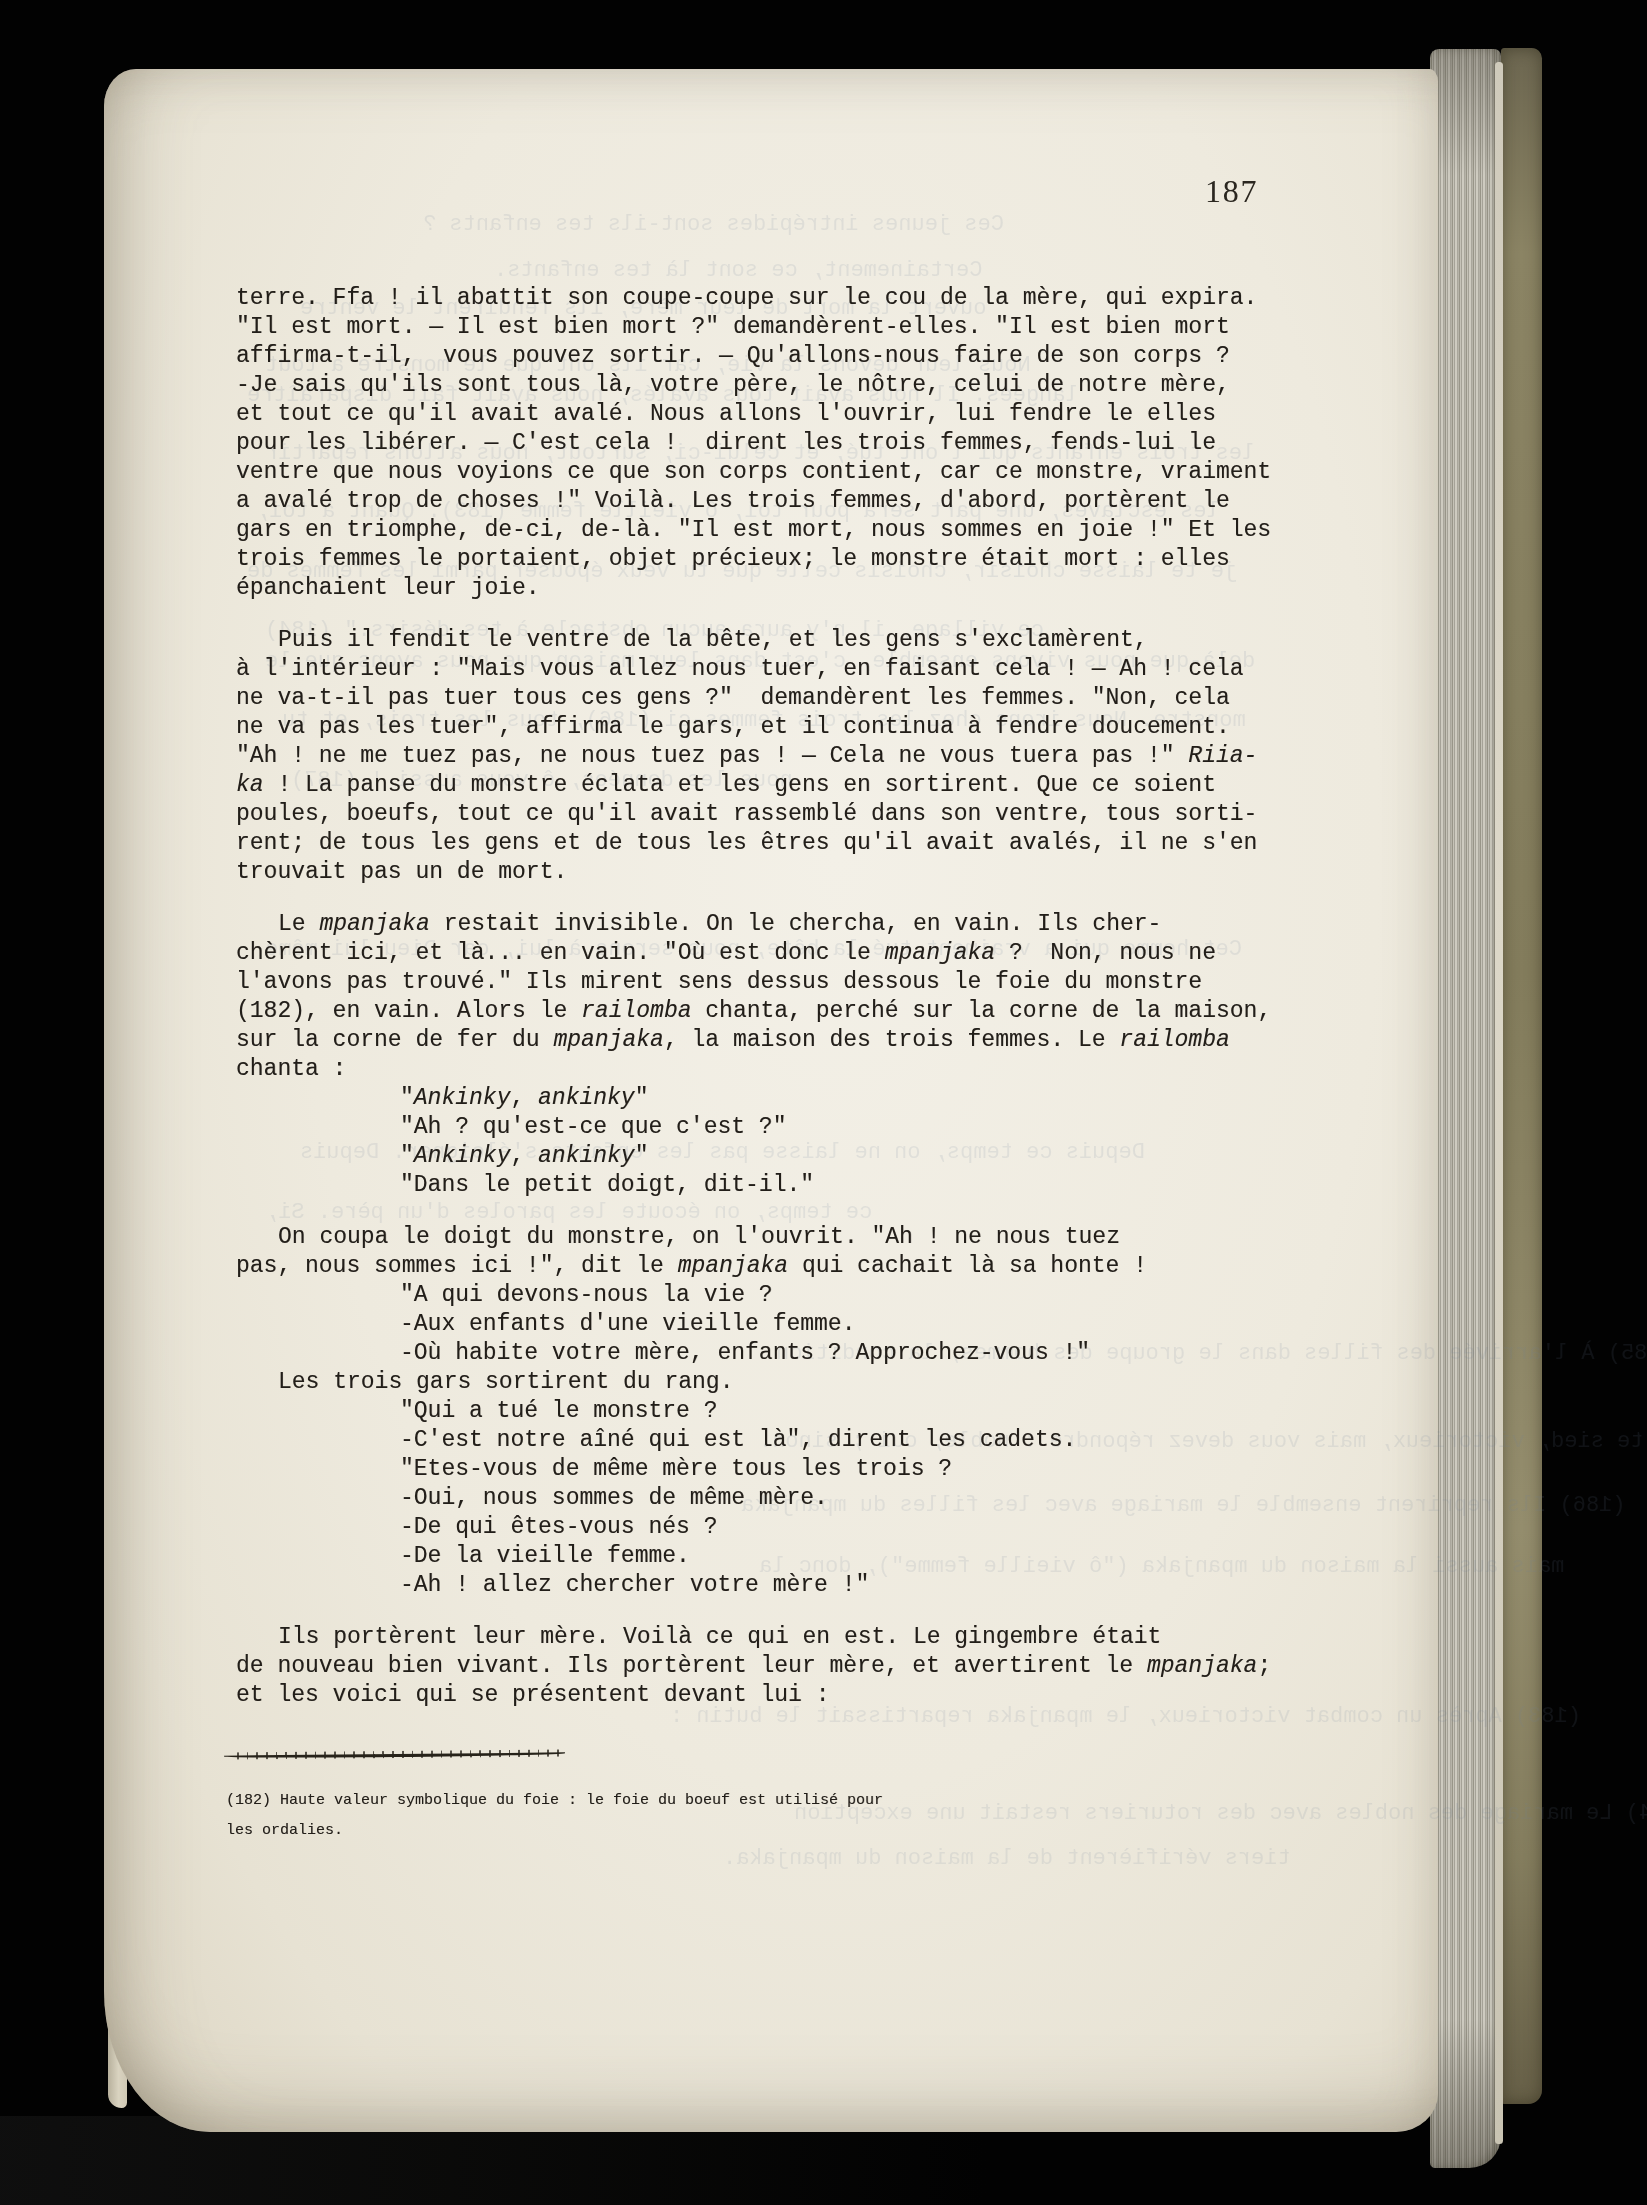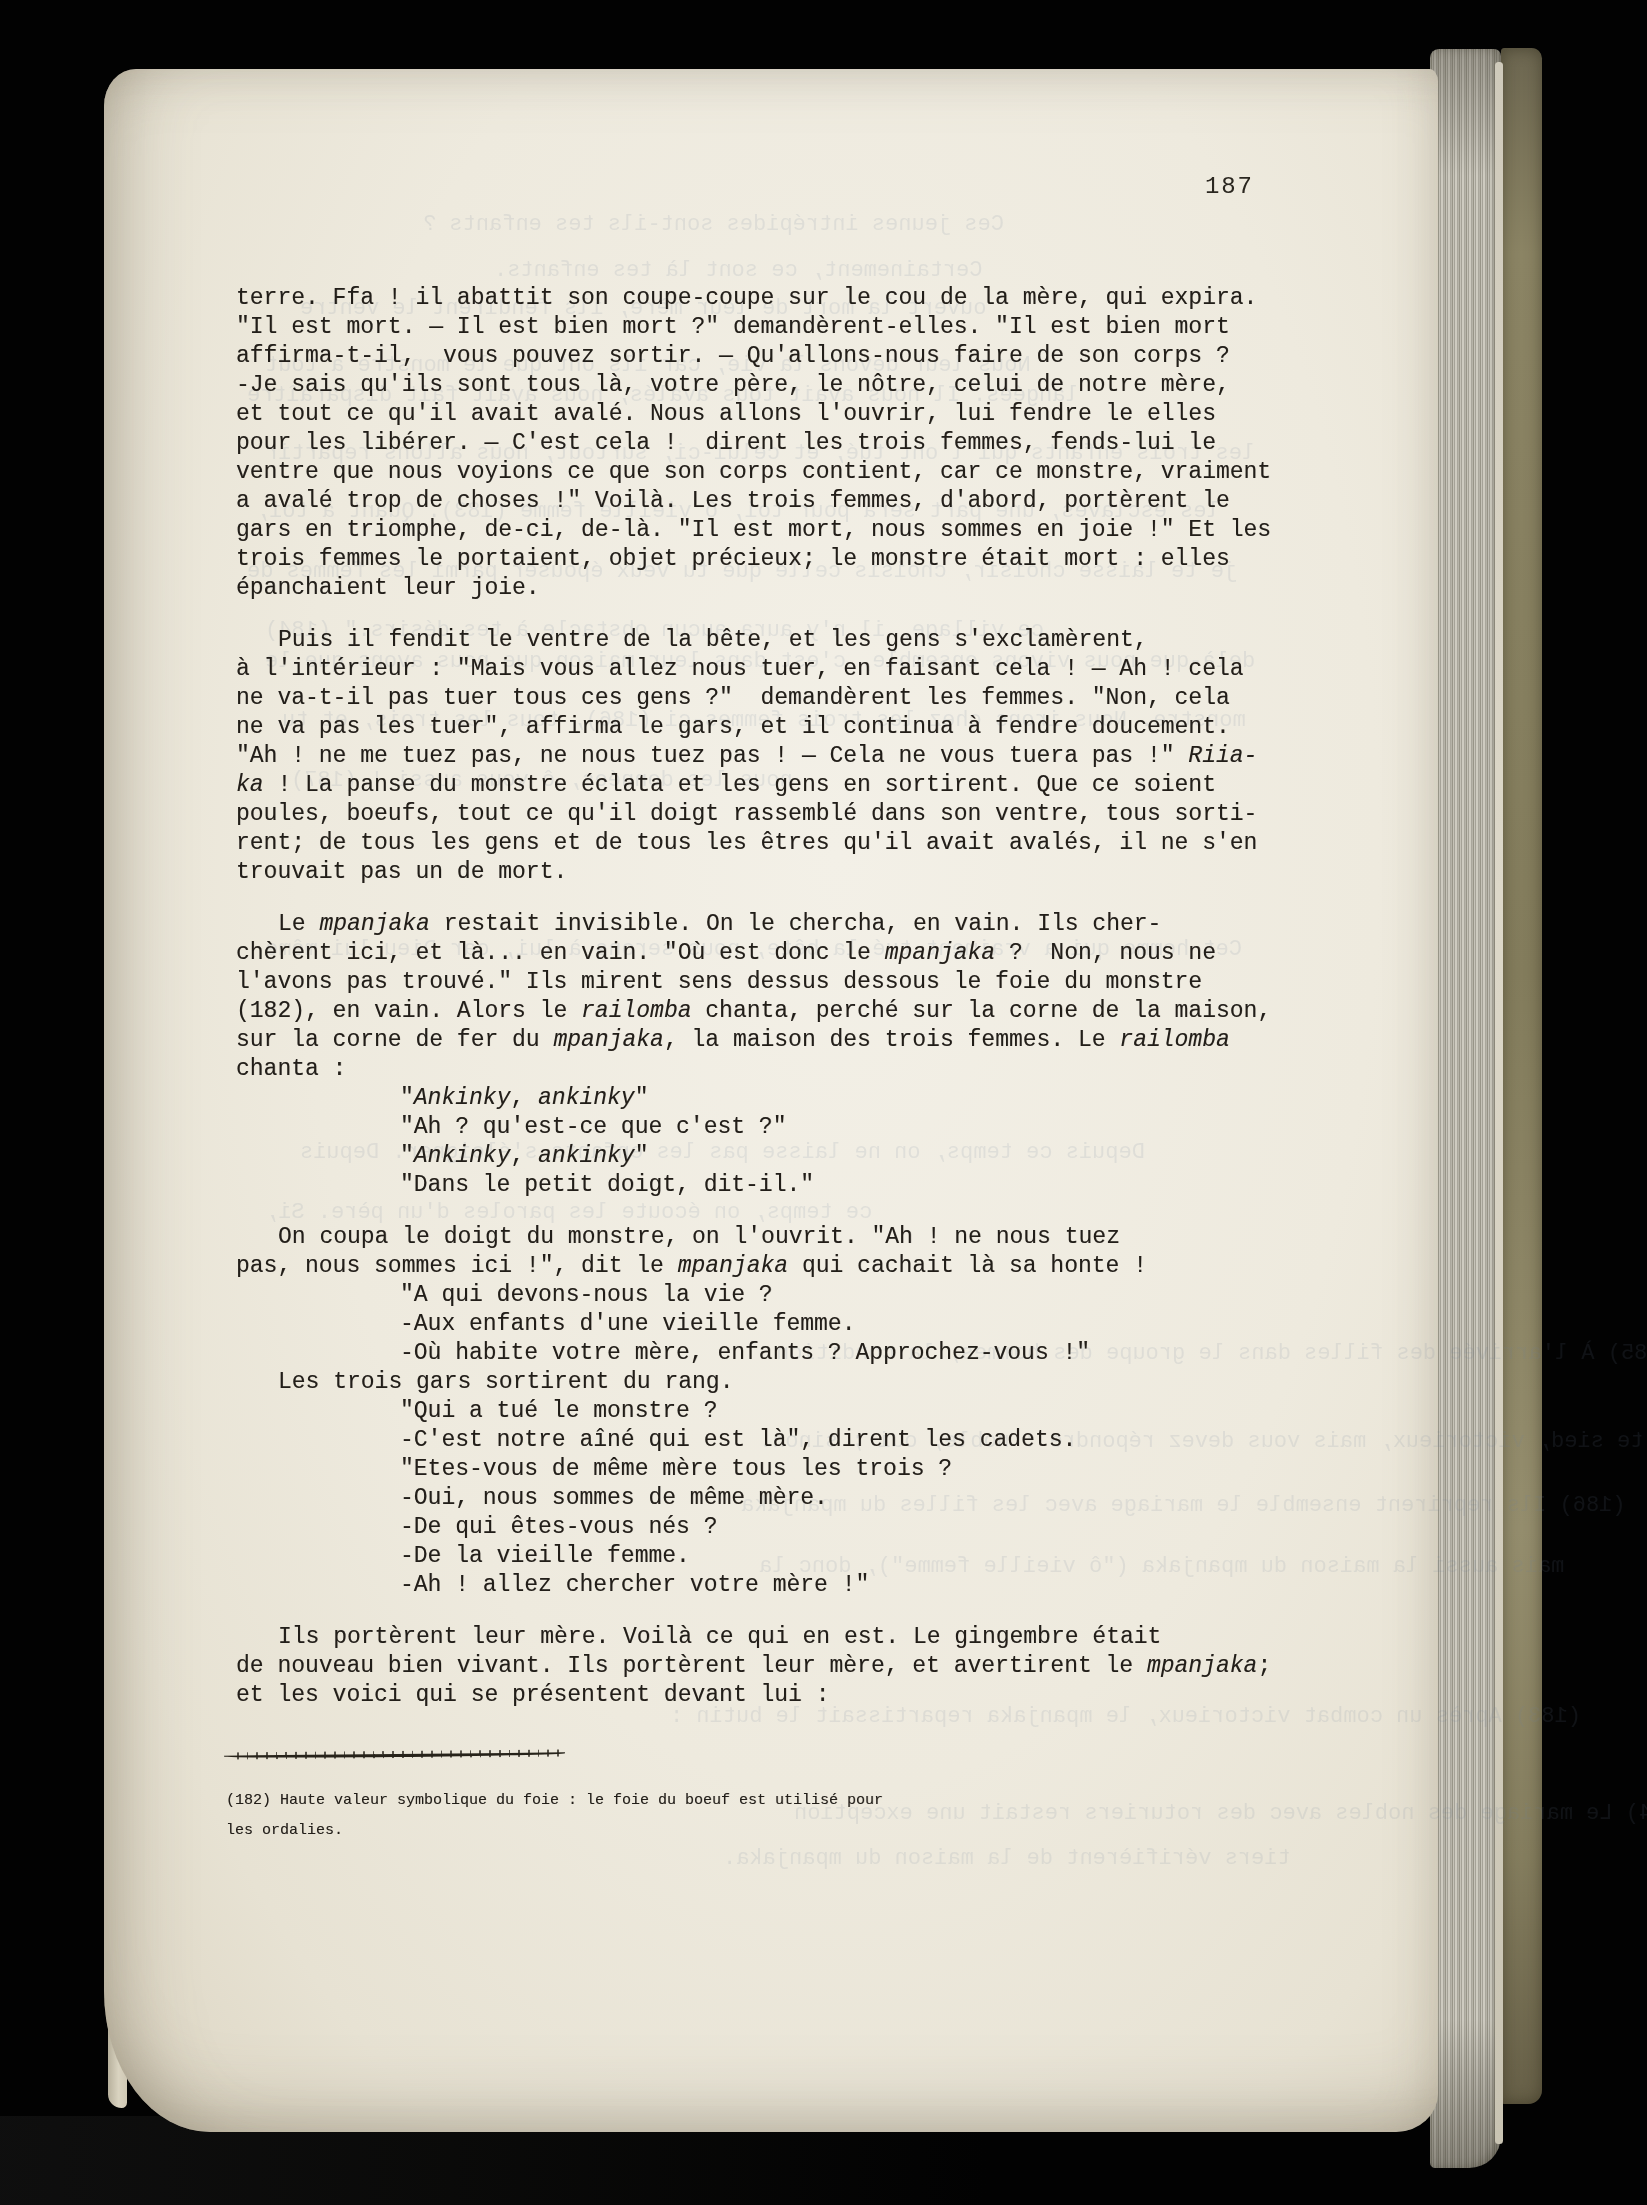--- a/index.html
+++ b/index.html
@@ -45,21 +45,21 @@
       inset 0 41px 62px -42px rgba(135,125,103,.26);
   }
   .floor-shadow{
     position:absolute;left:0;top:2116px;width:988px;height:90px;z-index:0;
     background:linear-gradient(90deg,#101010 0%,#0b0b0a 45%,rgba(0,0,0,0) 100%);
     opacity:.9;
   }
   
   .page-number{
     position:absolute;left:1205px;top:173px;z-index:5;
-    font-size:24px;color:#2b2720;letter-spacing:1.8px;
+    font-size:32px;color:#2b2720;letter-spacing:1.8px;font-family:Liberation Serif, serif;
   }
   .text-block{
     position:absolute;left:236px;top:284px;width:1072px;z-index:5;
     font-size:23px;line-height:29px;color:#221e19;
     text-shadow:0.3px 0.3px 0 rgba(34,30,25,.35);
   }
   .text-block .line{white-space:pre;height:29px;}
   .text-block .ind1{padding-left:42px;}
   .text-block .ind2{padding-left:164px;}
   .block.spaced{margin-top:23px;}
@@ -142,21 +142,21 @@
         <div class="line ind0">trois femmes le portaient, objet précieux; le monstre était mort : elles</div>
         <div class="line ind0">épanchaient leur joie.</div>
       </div>
       <div class="block para spaced">
         <div class="line ind1">Puis il fendit le ventre de la bête, et les gens s'exclamèrent,</div>
         <div class="line ind0">à l'intérieur : "Mais vous allez nous tuer, en faisant cela ! — Ah ! cela</div>
         <div class="line ind0">ne va-t-il pas tuer tous ces gens ?"  demandèrent les femmes. "Non, cela</div>
         <div class="line ind0">ne va pas les tuer", affirma le gars, et il continua à fendre doucement.</div>
         <div class="line ind0">"Ah ! ne me tuez pas, ne nous tuez pas ! — Cela ne vous tuera pas !" <i>Riia-</i></div>
         <div class="line ind0"><i>ka</i> ! La panse du monstre éclata et les gens en sortirent. Que ce soient</div>
-        <div class="line ind0">poules, boeufs, tout ce qu'il doigt rassemblé dans son ventre, tous sorti-</div>
+        <div class="line ind0">poules, boeufs, tout ce qu'il avait rassemblé dans son ventre, tous sorti-</div>
         <div class="line ind0">rent; de tous les gens et de tous les êtres qu'il avait avalés, il ne s'en</div>
         <div class="line ind0">trouvait pas un de mort.</div>
       </div>
       <div class="block para spaced">
         <div class="line ind1">Le <i>mpanjaka</i> restait invisible. On le chercha, en vain. Ils cher-</div>
         <div class="line ind0">chèrent ici, et là... en vain. "Où est donc le <i>mpanjaka</i> ?  Non, nous ne</div>
         <div class="line ind0">l'avons pas trouvé." Ils mirent sens dessus dessous le foie du monstre</div>
         <div class="line ind0">(182), en vain. Alors le <i>railomba</i> chanta, perché sur la corne de la maison,</div>
         <div class="line ind0">sur la corne de fer du <i>mpanjaka</i>, la maison des trois femmes. Le <i>railomba</i></div>
         <div class="line ind0">chanta :</div>

